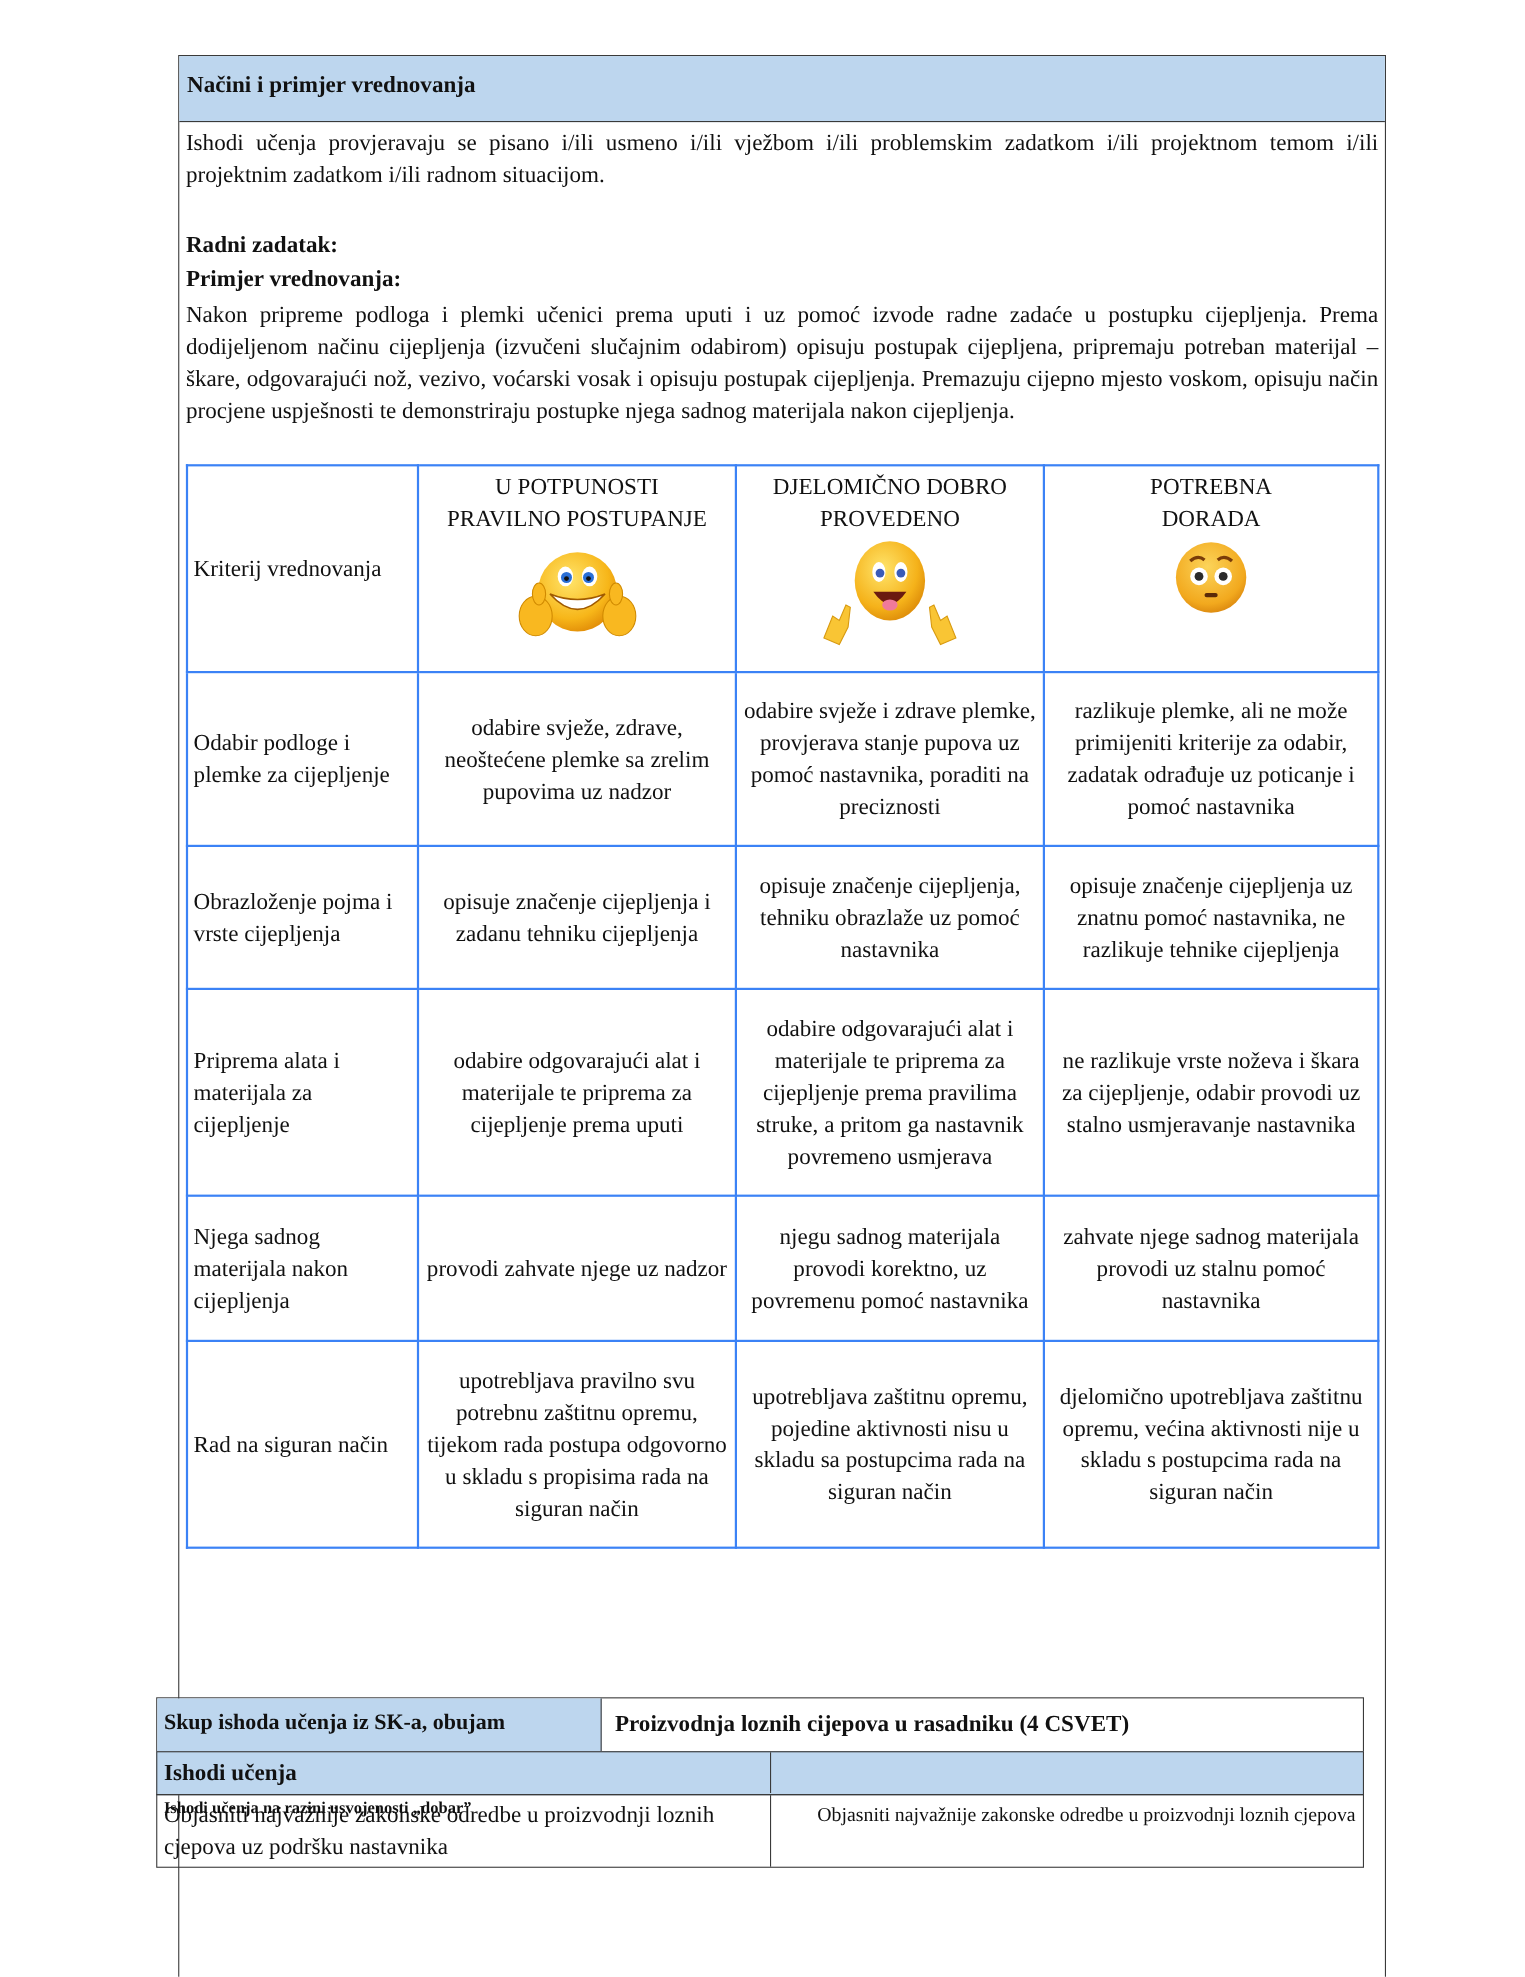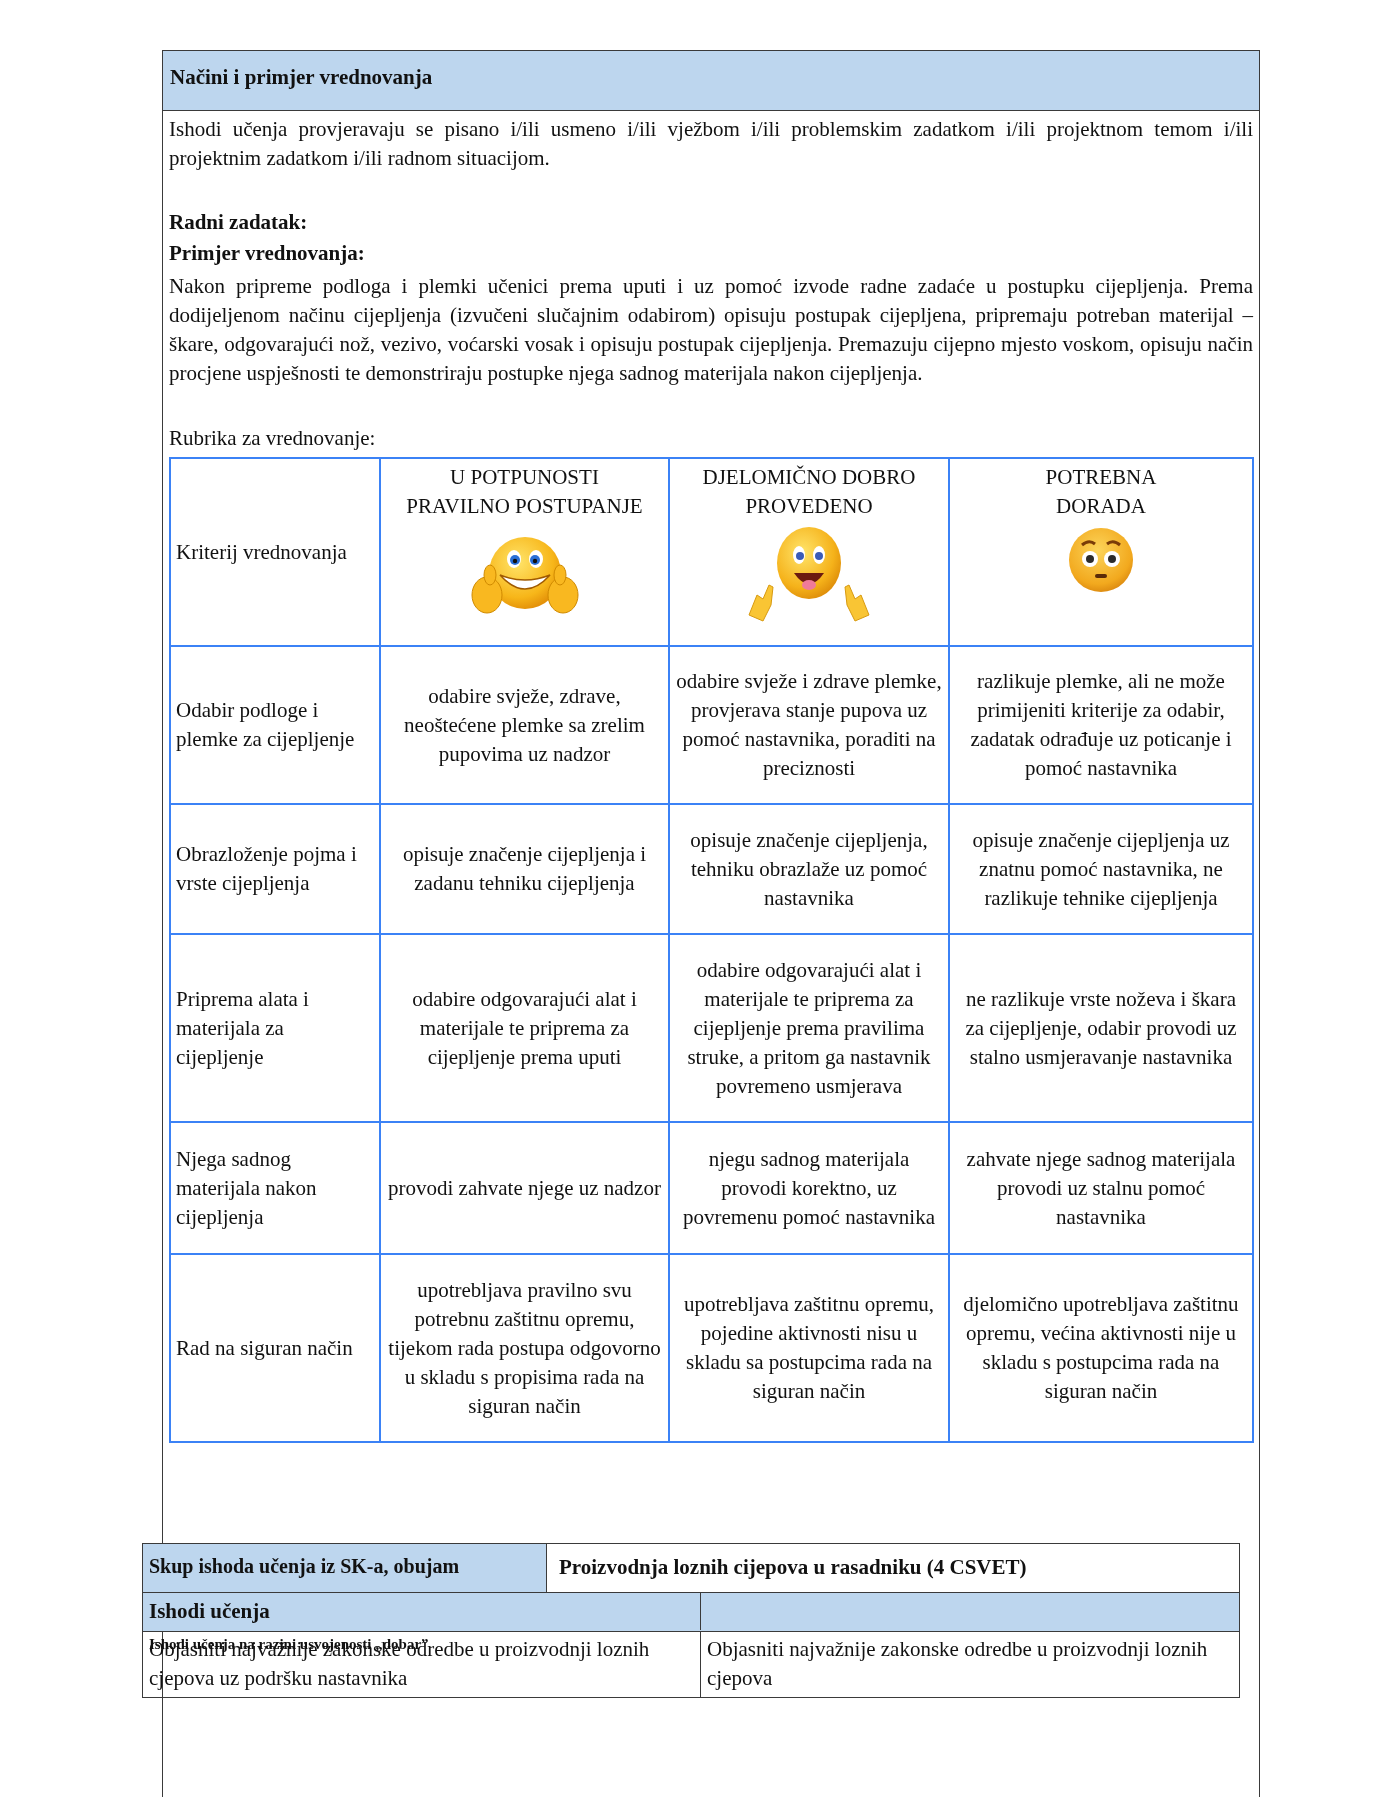--- a/index.html
+++ b/index.html
@@ -43,35 +43,34 @@
     box-sizing: border-box; padding: 11px 6px; font-weight: bold; font-size: 20px;
   }
   .b2-right { padding: 11px 12px; font-weight: bold; font-size: 21px; }
   .box2-head {
     top: 1592px; height: 40px; display: flex; background: #bdd6ee; flex-direction: column;
   }
   .b2h-l { width: 558px; border-right: 1.5px solid #3a3a3a; box-sizing: border-box; padding: 6px 6px; font-weight: bold; font-size: 21px; }
   .b2h-r { padding: 6px 6px; font-weight: bold; font-size: 15px; }
   .box2-row { top: 1631px; height: 67px; display: flex; }
   .b2r-l { width: 558px; border-right: 1.5px solid #3a3a3a; box-sizing: border-box; padding: 3px 6px; font-size: 21px; line-height: 29px; }
-  .b2r-r { padding: 3px 6px; font-size: 21px; line-height: 29px; flex: 1; }
+  .b2r-r { padding: 3px 6px; font-size: 18px; line-height: 29px; flex: 1; margin-left: 36px; }
 </style>
 </head>
 <body>
 
 <div class="box main-box">
   <div class="hdr">Načini i primjer vrednovanja</div>
   <div class="content">
     <div class="intro">Ishodi učenja provjeravaju se pisano i/ili usmeno i/ili vježbom i/ili problemskim zadatkom i/ili projektnom temom i/ili projektnim zadatkom i/ili radnom situacijom.</div>
     <div class="spacer"></div>
     <div class="bold-h" style="margin-top:5px">Radni zadatak:</div>
     <div class="bold-h" style="margin-top:2px">Primjer vrednovanja:</div>
     <div class="task" style="margin-top:4px">Nakon pripreme podloga i plemki učenici prema uputi i uz pomoć izvode radne zadaće u postupku cijepljenja. Prema dodijeljenom načinu cijepljenja (izvučeni slučajnim odabirom) opisuju postupak cijepljena, pripremaju potreban materijal – škare, odgovarajući nož, vezivo, voćarski vosak i opisuju postupak cijepljenja. Premazuju cijepno mjesto voskom, opisuju način procjene uspješnosti te demonstriraju postupke njega sadnog materijala nakon cijepljenja.</div>
     <div class="spacer"></div>
-    <div class="rub-label">Rubrika za vrednovanje:</div>
 
     <table class="rubric">
       <tbody>
           <tr style="height:188px">
         <td class="crit">Kriterij vrednovanja</td>
         <td class="lvl" style="width:277px; vertical-align:top">
           <div class="lvl-head-text" style="padding:0 15px">U POTPUNOSTI PRAVILNO POSTUPANJE</div>
           <svg class="emoji" width="110" height="88" viewBox="0 0 110 88">
             <defs>
               <radialGradient id="g1" cx="40%" cy="35%" r="70%">

